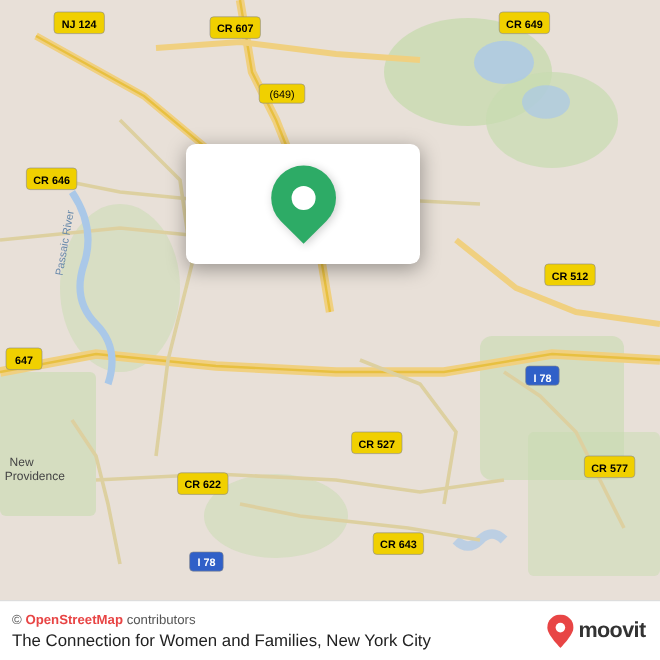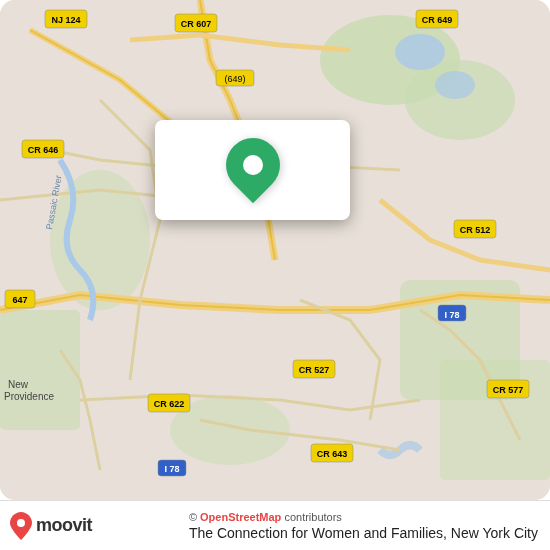--- a/index.html
+++ b/index.html
@@ -11,21 +11,20 @@
       font-family: Arial, sans-serif;
       position: relative;
     }
 
     #map-container {
       width: 550px;
       height: 500px;
       position: relative;
       overflow: hidden;
       background-color: #e8e0d8;
-      border-radius: 15px;
     }
 
     
     .map-svg {
       position: absolute;
       top: 0; left: 0;
       width: 100%;
       height: 100%;
     }
 
@@ -226,27 +225,27 @@
   </svg>
 
   <div id="popup">
     <div id="popup-pin">
       <div id="popup-pin-inner"></div>
     </div>
   </div>
 </div>
 
 <div id="bottom-bar">
+  <div id="bottom-left">
+    <div id="osm-credit">
+      © <span class="osm-link">OpenStreetMap</span> contributors
+    </div>
+    <div id="location-name">The Connection for Women and Families, New York City</div>
+  </div>
+
   <div id="moovit-logo">
     <svg id="moovit-pin" viewBox="0 0 22 28" width="22" height="28" xmlns="http://www.w3.org/2000/svg">
       <path d="M11 0 C5 0 0 5 0 11 C0 17 11 28 11 28 C11 28 22 17 22 11 C22 5 17 0 11 0Z" fill="#e84545"></path>
       <circle cx="11" cy="11" r="4" fill="white"></circle>
     </svg>
     <span id="moovit-text">moovit</span>
   </div>
-
-  <div id="bottom-left">
-    <div id="osm-credit">
-      © <span class="osm-link">OpenStreetMap</span> contributors
-    </div>
-    <div id="location-name">The Connection for Women and Families, New York City</div>
-  </div>
 </div>
 
 </body></html>

